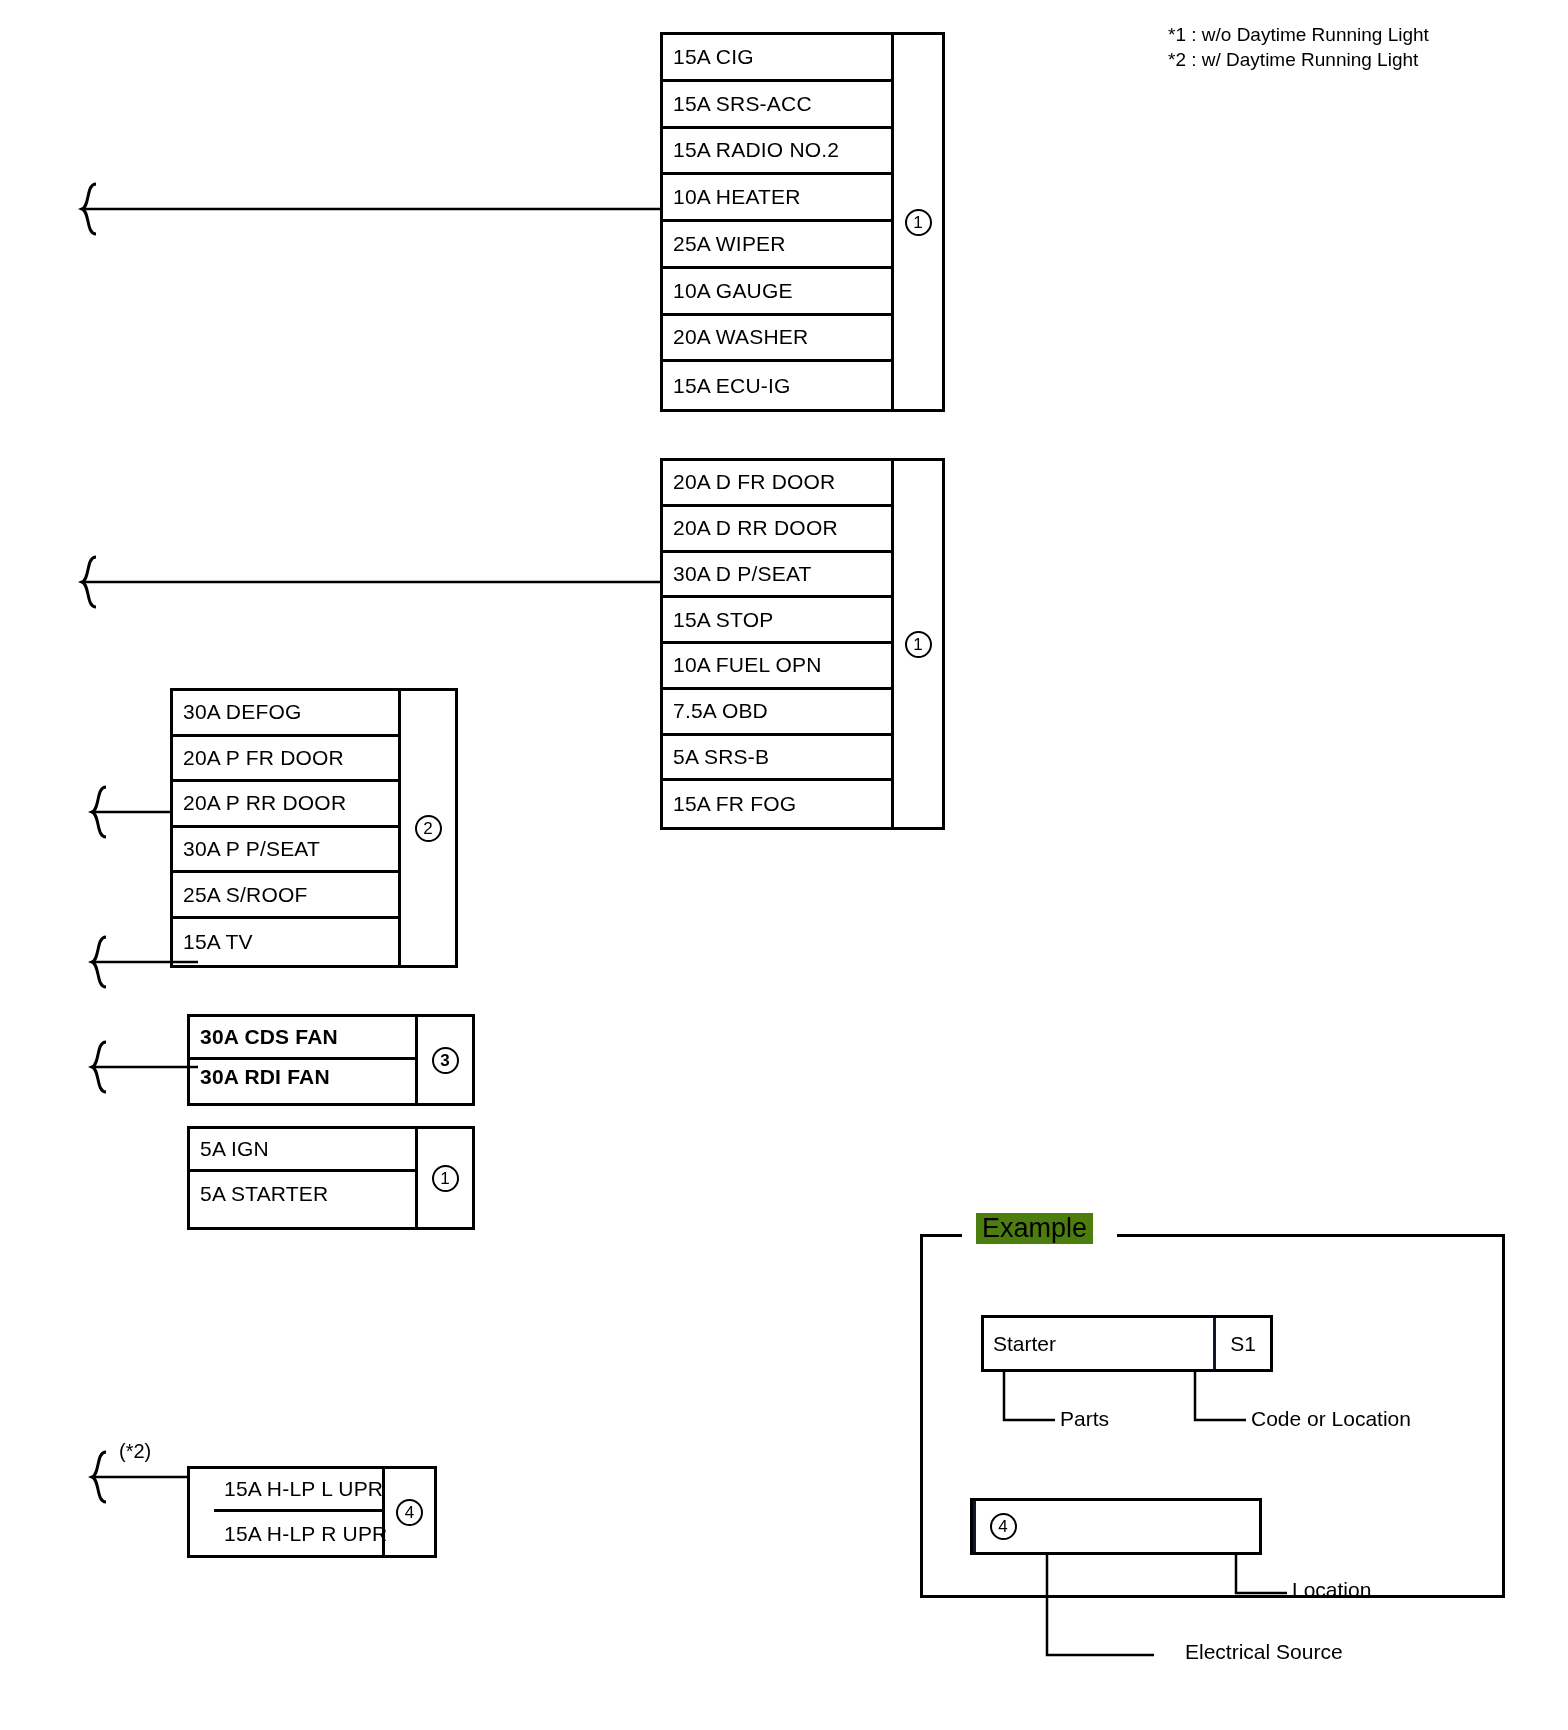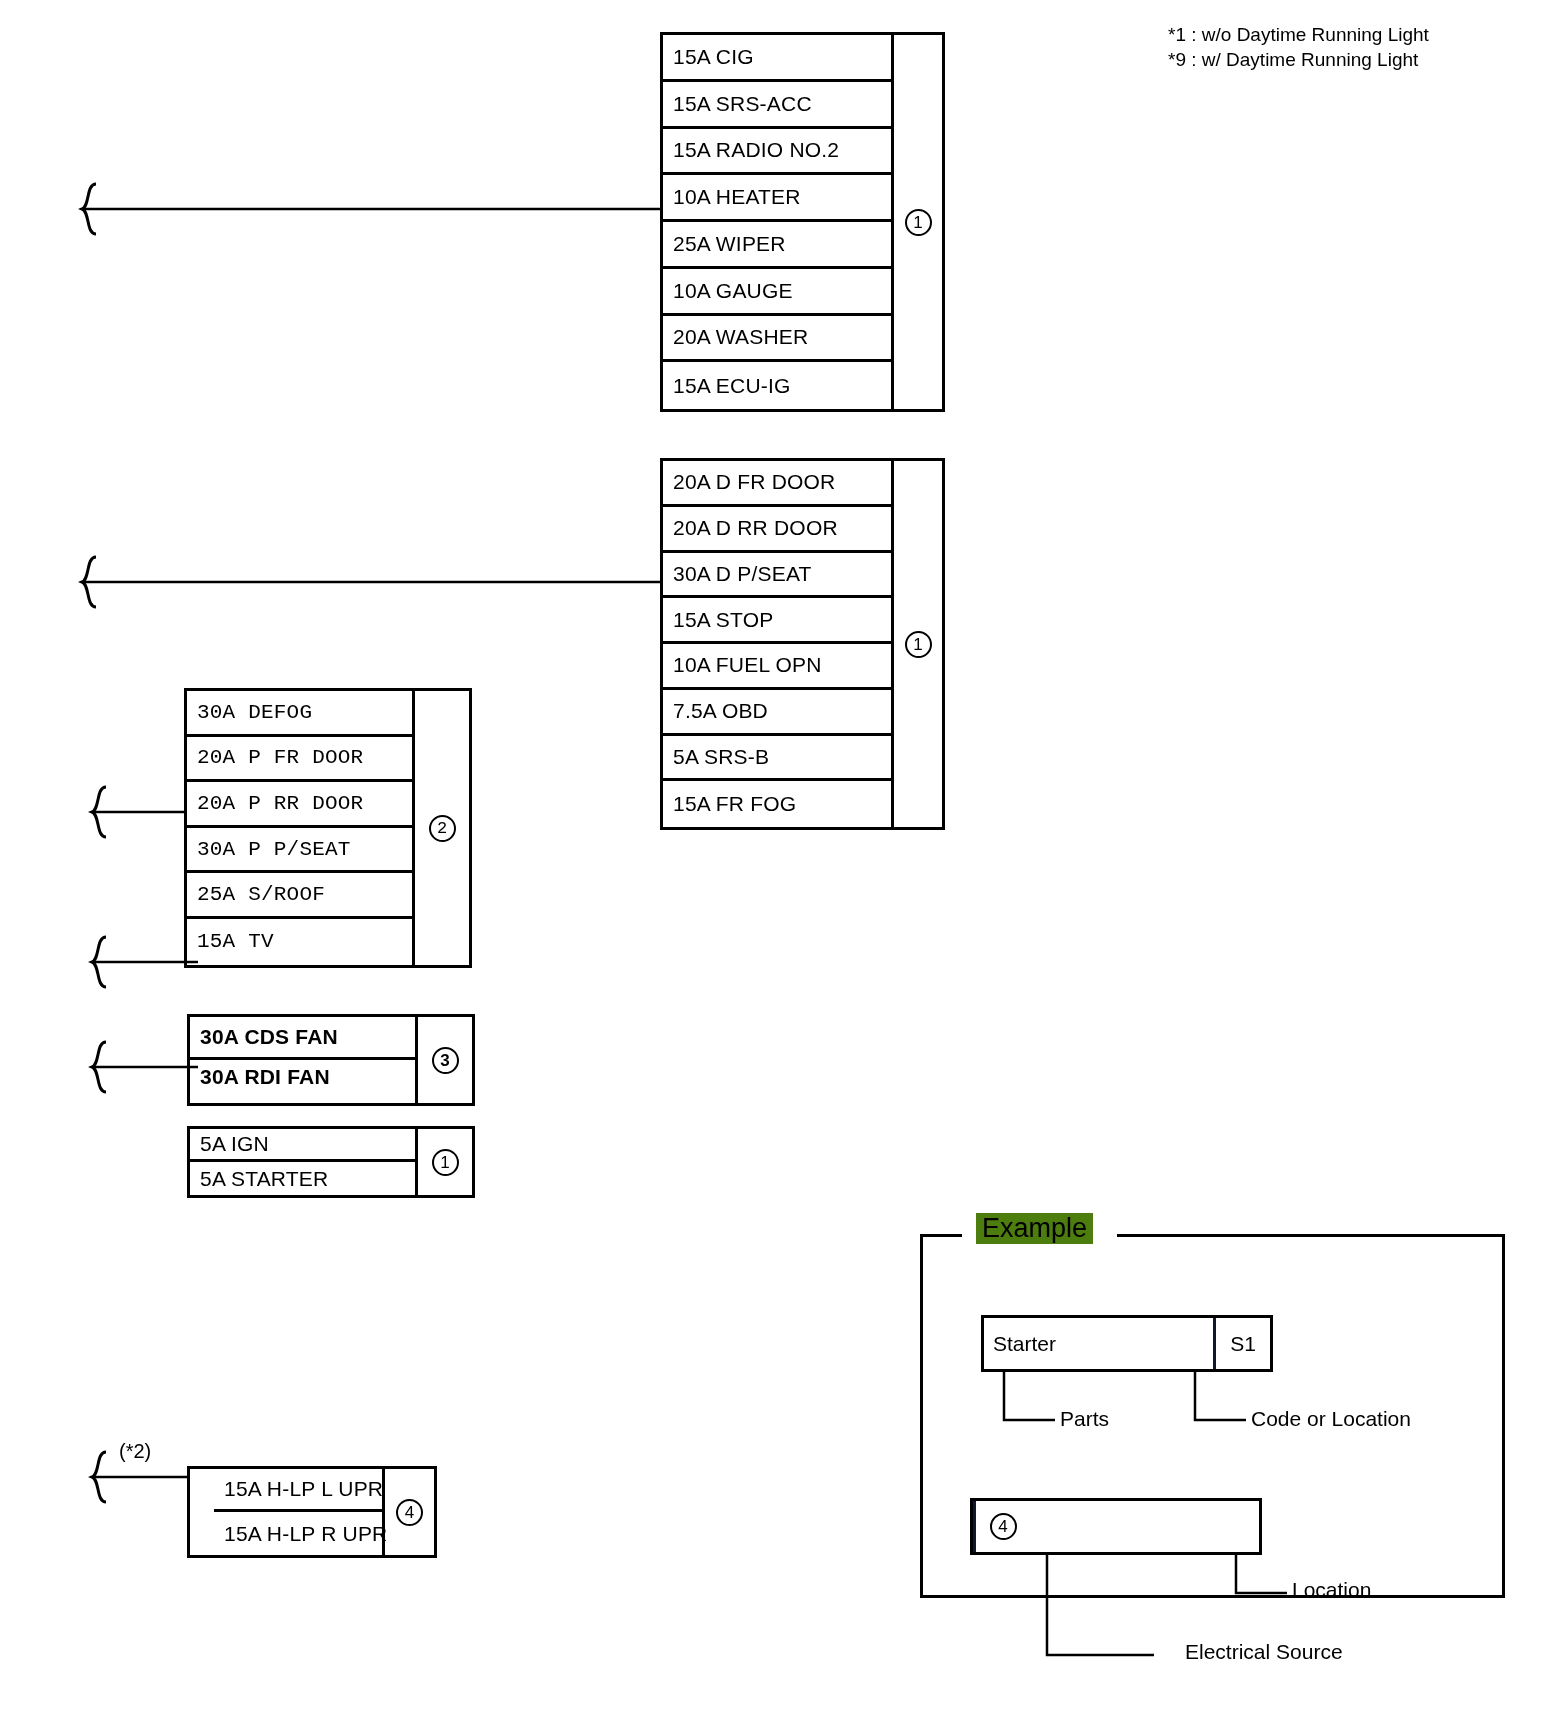--- a/index.html
+++ b/index.html
@@ -157,21 +157,21 @@
     position: absolute;
     font-size: 21px;
     white-space: nowrap;
   }
 </style>
 </head>
 <body>
 
 <div class="footnotes">
   <span class="footnote-line">*1 : w/o Daytime Running Light</span>
-  <span class="footnote-line">*9 : w/ Daytime Running Light</span>
+  <span class="footnote-line">*2 : w/ Daytime Running Light</span>
 </div>
 
 <div class="connector" style="left:78px; top:182px; width:588px; height:56px;">
   <svg width="588" height="56" viewBox="0 0 588 56">
     <path d="M18 2 C8 2 12 24 4 27 C12 30 8 52 18 52" fill="none" stroke="#000" stroke-width="3"></path>
     <line x1="4" y1="27" x2="588" y2="27" stroke="#000" stroke-width="2.5"></line>
   </svg>
 </div>
 <div class="fuse-block" style="left:660px; top:32px; width:285px; height:380px;">
   <div class="fuse-rows">
@@ -210,21 +210,21 @@
     <span class="circ">1</span>
   </div>
 </div>
 
 <div class="connector" style="left:88px; top:785px; width:110px; height:56px;">
   <svg width="110" height="56" viewBox="0 0 110 56">
     <path d="M18 2 C8 2 12 24 4 27 C12 30 8 52 18 52" fill="none" stroke="#000" stroke-width="3"></path>
     <line x1="4" y1="27" x2="110" y2="27" stroke="#000" stroke-width="2.5"></line>
   </svg>
 </div>
-<div class="fuse-block" style="left:184px; top:688px; width:288px; height:280px;font-family:Liberation Mono, monospace;">
+<div class="fuse-block" style="left:170px; top:688px; width:288px; height:280px;">
   <div class="fuse-rows">
     <div class="fuse-row" style="height:45.6px">30A DEFOG</div>
     <div class="fuse-row" style="height:45.6px">20A P FR DOOR</div>
     <div class="fuse-row" style="height:45.6px">20A P RR DOOR</div>
     <div class="fuse-row" style="height:45.6px">30A P P/SEAT</div>
     <div class="fuse-row" style="height:45.6px">25A S/ROOF</div>
     <div class="fuse-row" style="height:45.6px">15A TV</div>
   </div>
   <div class="loc-cell" style="width:57px">
     <span class="circ">2</span>
@@ -246,21 +246,21 @@
     <span class="circ">3</span>
   </div>
 </div>
 
 <div class="connector" style="left:88px; top:1040px; width:110px; height:56px;">
   <svg width="110" height="56" viewBox="0 0 110 56">
     <path d="M18 2 C8 2 12 24 4 27 C12 30 8 52 18 52" fill="none" stroke="#000" stroke-width="3"></path>
     <line x1="4" y1="27" x2="110" y2="27" stroke="#000" stroke-width="2.5"></line>
   </svg>
 </div>
-<div class="fuse-block" style="left:187px; top:1126px; width:288px; height:72px;">
+<div class="fuse-block" style="left:187px; top:1126px; width:288px; height:104px;">
   <div class="fuse-rows">
     <div class="fuse-row" style="height:43px">5A IGN</div>
     <div class="fuse-row" style="height:43px">5A STARTER</div>
   </div>
   <div class="loc-cell" style="width:57px">
     <span class="circ">1</span>
   </div>
 </div>
 
 <div class="connector" style="left:88px; top:1450px; width:110px; height:56px;">

